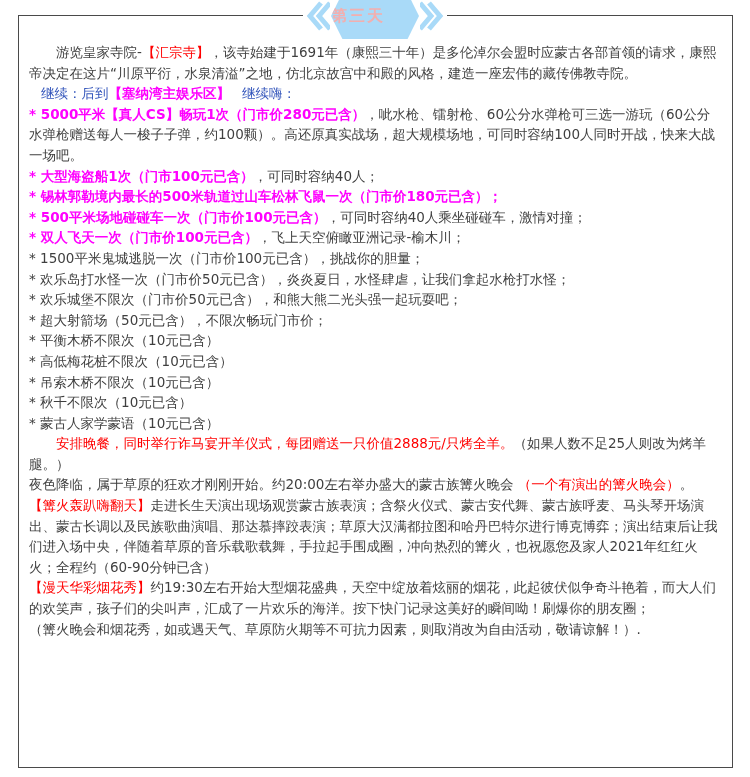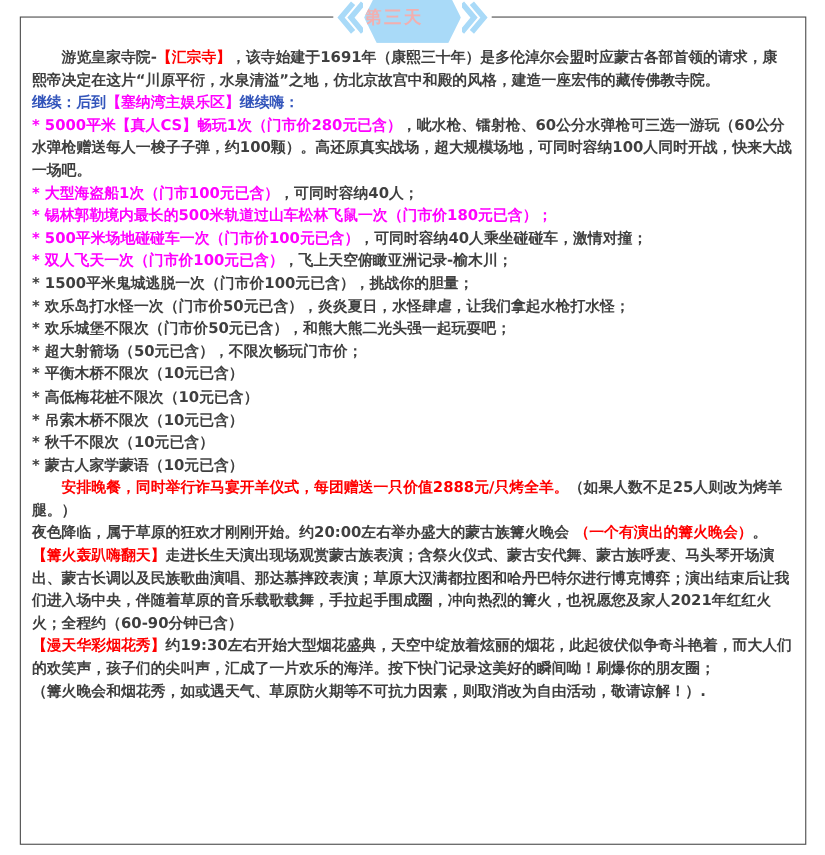--- a/index.html
+++ b/index.html
@@ -20,24 +20,24 @@
     background:#fff;
   }
   .content-box p{
     margin:0;padding:0;
     font-size:13.5px;
     line-height:20.6px;
     color:var(--black,#3f3f3f);
     white-space:pre-wrap;
     word-break:break-all;
   }
-  .seg-black{color:var(--black,#3f3f3f);font-weight:bold;}
-  .seg-red{color:var(--red,#ff0000);font-weight:bold;}
+  .seg-black{color:var(--black,#3f3f3f);}
+  .seg-red{color:var(--red,#ff0000);font-weight:normal;}
   .seg-magenta{color:var(--magenta,#ff00ff);font-weight:bold;margin-top:28px;}
-  .seg-blue{color:var(--blue,#3355bb);font-weight:bold;}
+  .seg-blue{color:var(--blue,#3355bb);font-weight:normal;margin-left:12px;}
 
   
   .day-banner{
     position:absolute;top:1px;left:50%;transform:translateX(-50%);
     height:30px;display:flex;align-items:center;gap:1px;
     background:#ffffff;padding:0 3px;z-index:2;
   }
   .hexagon{
     width:88px;height:46px;
     background:var(--banner_fill,#A9DAF8);

